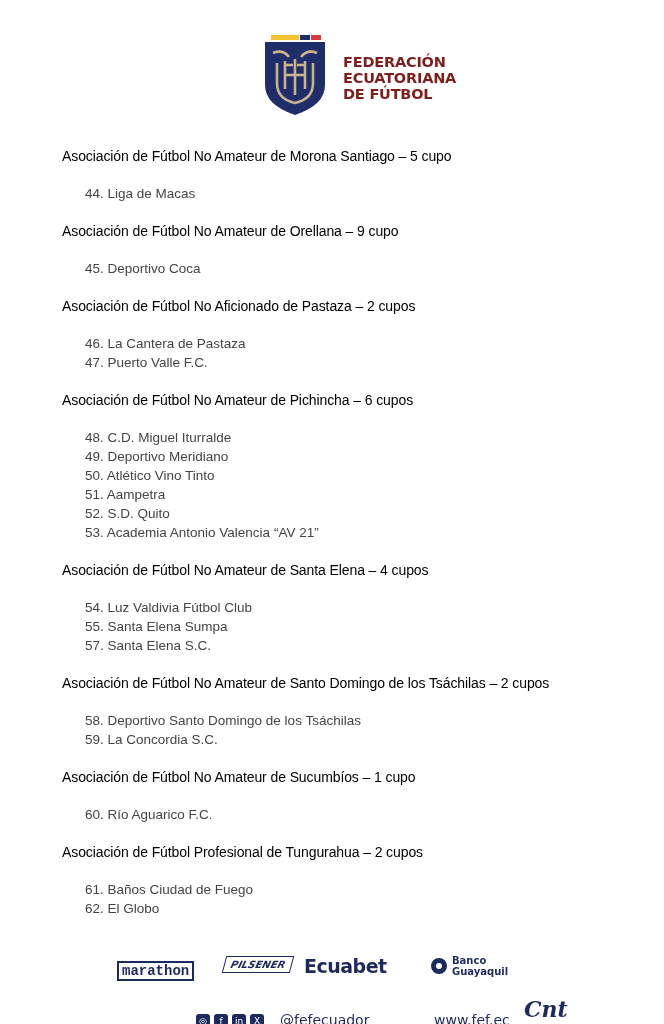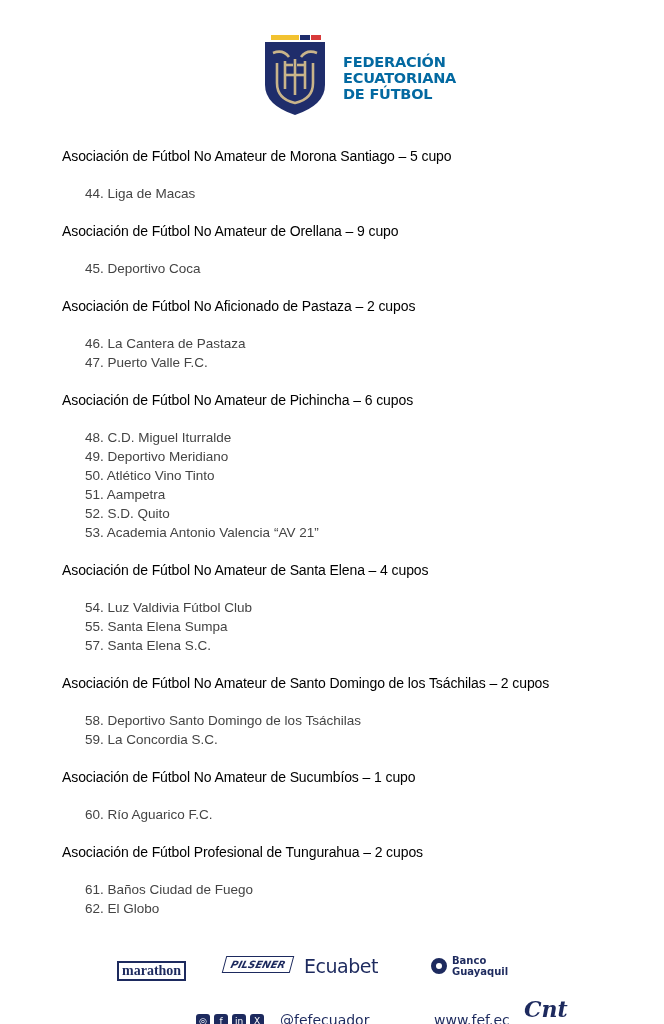--- a/index.html
+++ b/index.html
@@ -1,29 +1,29 @@
 <!DOCTYPE html>
 <html><head>
 <meta charset="utf-8">
 <style>
   html, body { margin:0; padding:0; background:#ffffff; }
   body { width:664px; height:1024px; position:relative; overflow:hidden; font-family:"Liberation Sans", sans-serif; color:#111; }
   .header { position:absolute; left:0; top:0; width:664px; height:130px; }
   .shield { position:absolute; left:263px; top:35px; width:64px; height:80px; }
-  .brand { position:absolute; left:343px; top:54px; font-family:"DejaVu Sans", sans-serif; font-weight:bold; color:#0369a1; font-size:14.5px; line-height:16px; letter-spacing:-0.2px; }
+  .brand { position:absolute; left:343px; top:54px; font-family:"DejaVu Sans", sans-serif; font-weight:bold; color:#7f1d1d; font-size:14.5px; line-height:16px; letter-spacing:-0.2px; }
   .brand div { white-space:nowrap; }
   .content { position:absolute; left:62px; top:147px; width:580px; }
   .section-title { font-family:"Liberation Sans", sans-serif; font-size:14px; color:#000; height:19px; line-height:19px; white-space:nowrap; letter-spacing:-0.1px; }
   .items { margin-top:18px; margin-bottom:19px; padding-left:23px; }
   .item { font-size:13.5px; color:#444; line-height:19px; height:19px; white-space:nowrap; }
   .sponsors { position:absolute; left:110px; top:950px; width:490px; height:36px; }
   .sp { position:absolute; top:0; color:#1d2a5e; }
-  .marathon { left:7px; top:11px; border:2px solid #1d2a5e; padding:0 3px; font-family:Liberation Serif, serif; font-size:14px; font-weight:bold; line-height:16px; }
+  .marathon { left:7px; top:11px; border:2px solid #1d2a5e; padding:0 3px; font-family:Liberation Mono, monospace; font-size:14px; font-weight:bold; line-height:16px; }
   .pilsener { left:114px; top:6px; border:1.5px solid #1d2a5e; transform:skewX(-15deg); padding:2px 6px; font-family:"DejaVu Sans", sans-serif; font-style:italic; font-weight:bold; font-size:10px; }
-  .ecuabet { left:194px; top:5px; font-family:"DejaVu Sans", sans-serif; font-weight:normal; font-size:19px; letter-spacing:-0.5px;text-align:right; }
+  .ecuabet { left:194px; top:5px; font-family:"DejaVu Sans", sans-serif; font-weight:bold; font-size:19px; letter-spacing:-0.5px;text-align:right; }
   .banco { left:321px; top:5px; display:flex; align-items:center; }
   .banco .ring { width:16px; height:16px; border:5px solid #1d2a5e; border-radius:50%; margin-right:5px; box-sizing:border-box; }
   .banco .txt { font-family:"DejaVu Sans", sans-serif; font-weight:bold; font-size:10px; line-height:11px; }
   .cnt { left:414px; top:2px; font-family:"DejaVu Serif", serif; font-style:italic; font-weight:bold; font-size:22px;margin-top:44px; }
   .footer { position:absolute; left:196px; top:1014px; width:330px; height:14px; }
   .social { position:absolute; top:0; width:14px; height:14px; background:#1d2a5e; border-radius:3px; color:#fff; font-size:9px; text-align:center; line-height:14px; font-family:"DejaVu Sans", sans-serif; }
   .handle { position:absolute; left:84px; top:-2px; color:#1d2a5e; font-family:"DejaVu Sans", sans-serif; font-size:14px; }
   .site { position:absolute; left:238px; top:-2px; color:#1d2a5e; font-family:"DejaVu Sans", sans-serif; font-size:14px; }
 </style>
 </head>

